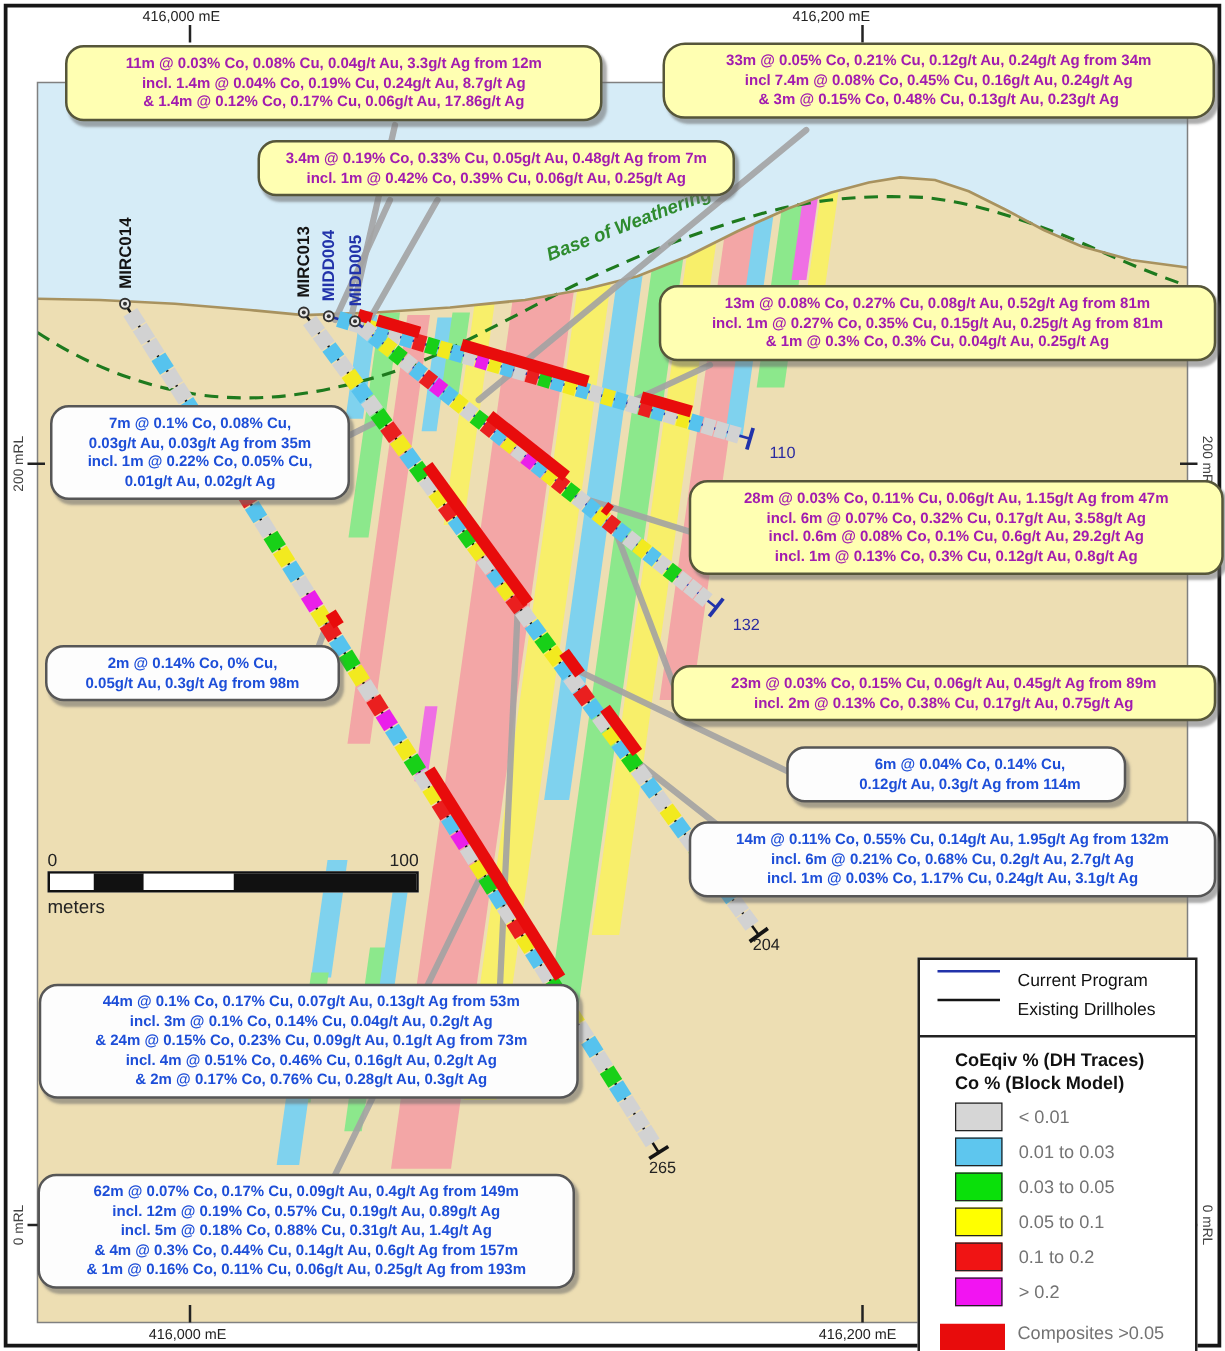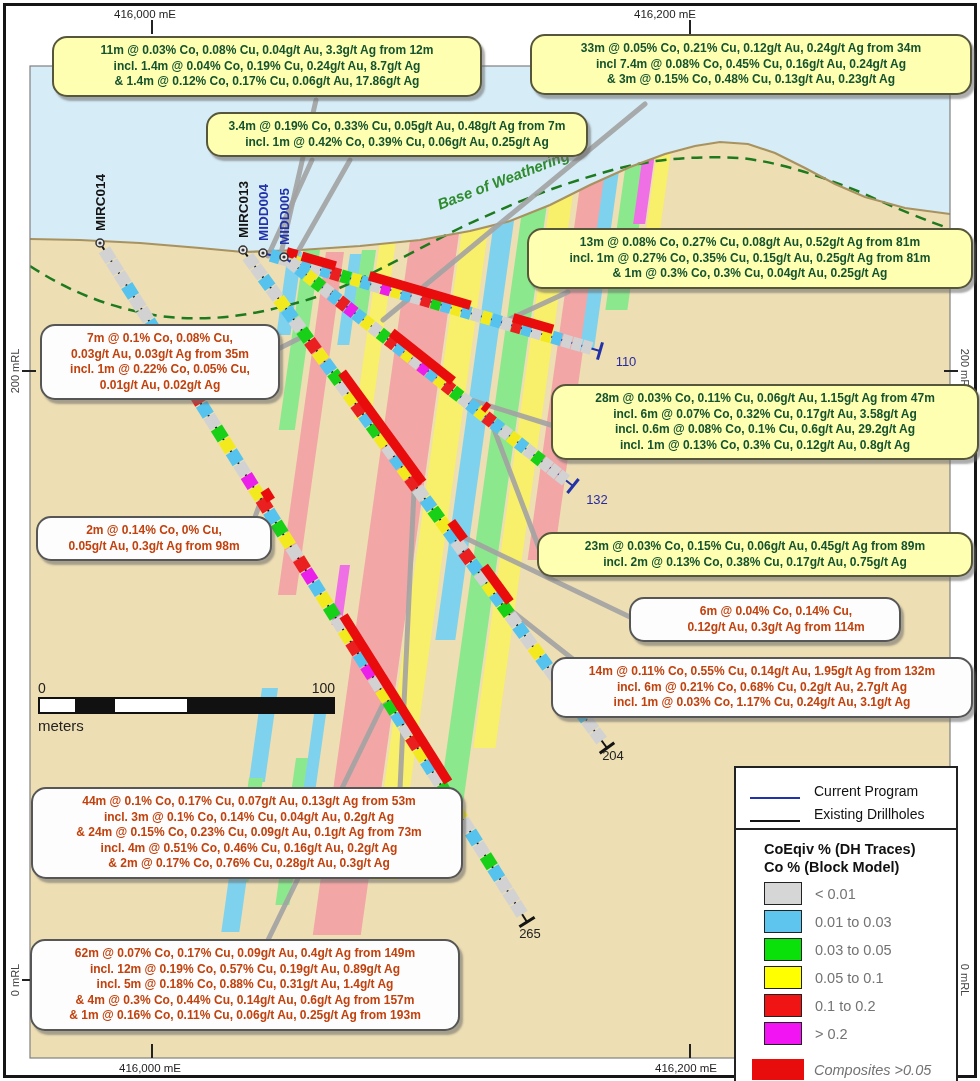--- a/index.html
+++ b/index.html
@@ -6,44 +6,44 @@
     font-family:"Liberation Sans",sans-serif;}
   #page{position:absolute;inset:0;width:980px;height:1081px;}
   #outer-frame{position:absolute;inset:3px;border:3px solid #161616;pointer-events:none;}
   #scene{position:absolute;left:0;top:0;}
   .coord{position:absolute;font-size:11.5px;color:#222;transform:translateX(-50%);white-space:nowrap;}
   .mrl{position:absolute;font-size:11px;color:#444;white-space:nowrap;}
   .mrl.left{transform:translate(-50%,-50%) rotate(-90deg);}
   .mrl.right{transform:translate(-50%,-50%) rotate(90deg);}
   .callout{position:absolute;border-radius:15px;padding:5px 8px;text-align:center;font-weight:bold;
     font-size:12px;line-height:1.3;box-shadow:3px 4px 2px rgba(105,105,105,.55);z-index:5;}
-  .callout.yellow{background:#ffffb2;border:2px solid #56563a;color:#14532d;}
-  .callout.white{background:#fdfdfd;border:2px solid #565656;color:#c2410c;}
+  .callout.yellow{background:#ffffb2;border:2px solid #56563a;color:#a21caf;}
+  .callout.white{background:#fdfdfd;border:2px solid #565656;color:#1d4ed8;}
   .callout div{white-space:nowrap;}
   #weathering-label{position:absolute;left:438px;top:196px;color:#2e8b2e;font-weight:bold;
     font-style:italic;font-size:15px;transform:rotate(-21deg);transform-origin:left center;z-index:2;white-space:nowrap;}
   #scalebar{position:absolute;left:38px;top:680px;width:297px;z-index:4;color:#222;}
   #scalebar .nums{position:relative;height:17px;font-size:14px;}
   #scalebar .n0{position:absolute;left:0;top:0;}
   #scalebar .n100{position:absolute;right:0;top:0;}
   #scalebar .bar{height:13px;border:2px solid #111;display:flex;background:#fff;}
   #scalebar .seg{height:100%;}
   #scalebar .unit{text-align:left;font-size:15px;margin-top:3px;}
   #legend{position:absolute;left:734px;top:766px;width:224px;background:#fff;border:2px solid #222;
     z-index:6;box-sizing:border-box;}
   #legend .sec1{padding:8px 8px 6px 14px;border-bottom:2px solid #222;}
-  .leg-line-row{display:flex;align-items:flex-end;height:23px;}
+  .leg-line-row{display:flex;align-items:flex-start;height:23px;}
   .leg-line{width:50px;height:0;border-top:2px solid #000;margin-right:14px;flex:none;}
   .leg-line-label{font-size:14px;color:#111;}
   #legend .sec2{padding:10px 6px 12px 28px;}
   .leg-title{font-size:14.5px;font-weight:bold;color:#111;line-height:1.25;}
   .leg-chip-row{display:flex;align-items:center;margin-top:5px;}
   .leg-chip{width:36px;height:21px;border:1px solid #222;margin-right:13px;flex:none;}
   .leg-chip-label{font-size:14.5px;color:#737373;white-space:nowrap;}
-  .leg-comp-row{display:flex;align-items:center;margin-top:14px;margin-left:-12px;font-style:italic;}
+  .leg-comp-row{display:flex;align-items:flex-start;margin-top:14px;margin-left:-12px;}
   .leg-comp-chip{width:52px;height:21px;margin-right:10px;flex:none;}
 </style>
 </head>
 <body>
 
 <div id="page">
   <svg id="scene" width="980" height="1081">
       <defs>
         <clipPath id="mapClip">
           <rect x="30" y="66" width="920" height="992"></rect>
@@ -393,21 +393,21 @@
       </div>
     </div>
   </div>
 
   <div id="callouts">
       <div class="callout yellow" style="left: 52px; top: 36px; width: 410px;">
         <div>11m @ 0.03% Co, 0.08% Cu, 0.04g/t Au, 3.3g/t Ag from 12m</div>
         <div>incl. 1.4m @ 0.04% Co, 0.19% Cu, 0.24g/t Au, 8.7g/t Ag</div>
         <div>&amp; 1.4m @ 0.12% Co, 0.17% Cu, 0.06g/t Au, 17.86g/t Ag</div>
       </div>
-      <div class="callout yellow" style="left: 530px; top: 34px; width: 422px;">
+      <div class="callout yellow" style="left: 530px; top: 34px; width: 422px; border-radius: 18px;">
         <div>33m @ 0.05% Co, 0.21% Cu, 0.12g/t Au, 0.24g/t Ag from 34m</div>
         <div>incl 7.4m @ 0.08% Co, 0.45% Cu, 0.16g/t Au, 0.24g/t Ag</div>
         <div>&amp; 3m @ 0.15% Co, 0.48% Cu, 0.13g/t Au, 0.23g/t Ag</div>
       </div>
       <div class="callout yellow" style="left: 206px; top: 112px; width: 362px;">
         <div>3.4m @ 0.19% Co, 0.33% Cu, 0.05g/t Au, 0.48g/t Ag from 7m</div>
         <div>incl. 1m @ 0.42% Co, 0.39% Cu, 0.06g/t Au, 0.25g/t Ag</div>
       </div>
       <div class="callout yellow" style="left: 527px; top: 228px; width: 426px;">
         <div>13m @ 0.08% Co, 0.27% Cu, 0.08g/t Au, 0.52g/t Ag from 81m</div>

